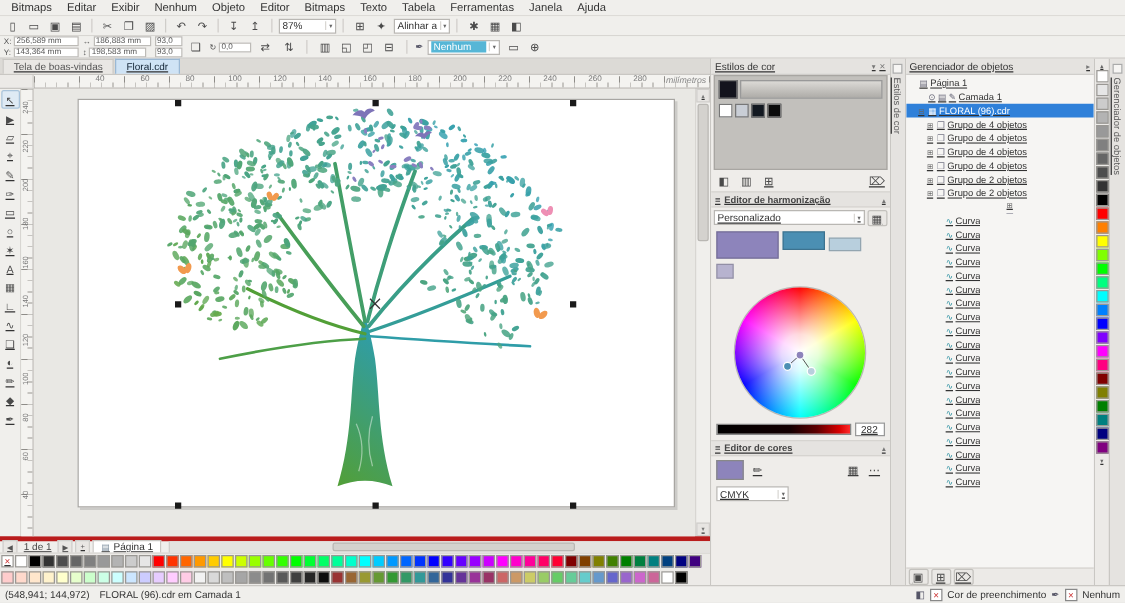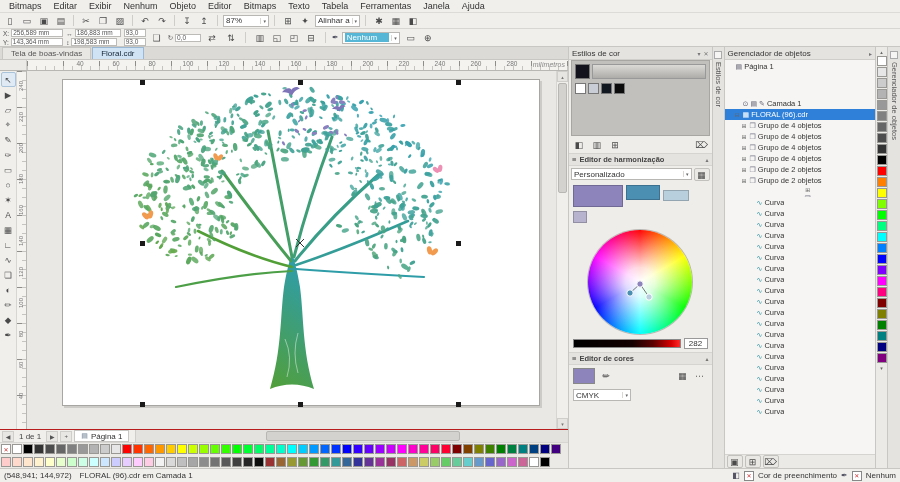--- a/index.html
+++ b/index.html
@@ -24,21 +24,21 @@
 .combo{display:flex;align-items:center;border:1px solid #b9b7b3;background:#fff;height:12px;font-size:8px;padding:0 2px;gap:2px;}
 .combo .arrow{font-size:5px;color:#666;border-left:1px solid #d9d7d3;padding-left:2px;}
 .propbar{height:18px;display:flex;align-items:center;background:#f0efec;border-bottom:1px solid #c9c7c3;padding:0 3px;gap:3px;font-size:6.5px;color:#555;}
 .stack{display:flex;flex-direction:column;justify-content:center;gap:1px;}
 .pfield{display:flex;align-items:center;gap:2px;}
 .pinput{background:#fff;border:1px solid #bdbbb7;height:8px;line-height:6px;font-size:6.5px;padding:0 1px;display:inline-flex;align-items:center;}
 .w58{width:52px;}.w46{width:46px;}.w22{width:22px;}.w26{width:26px;}
 .outline-val{color:#fff;padding:0 2px;flex:1;}
 
 
-.body{flex:1;display:flex;min-height:0;}
+.body{flex:1;display:flex;min-height:0;text-decoration:underline;}
 .left-col{width:568px;display:flex;flex-direction:column;}
 .right-col{width:332px;display:flex;border-left:1px solid #c9c7c3;min-height:0;}
 
 .tabbar{height:13px;display:flex;align-items:flex-end;background:#dcdad6;border-bottom:1px solid #c9c7c3;padding-left:2px;gap:1px;font-size:8px;}
 .dtab{padding:1px 8px;background:#e9e7e4;border:1px solid #c9c7c3;border-bottom:none;color:#555;}
 .dtab.active{background:#cfe3f5;color:#123;border-color:#9ab8d4;}
 
 .rulerrow{height:11px;display:flex;background:#f4f3f0;border-bottom:1px solid #b9b7b3;position:relative;}
 .ruler-corner{width:27px;border-right:1px solid #cfcdc9;background:#eceae7;}
 .ruler-h{flex:1;position:relative;overflow:hidden;
@@ -55,21 +55,21 @@
  background-image:repeating-linear-gradient(to bottom,#c6c4c0 0 1px,transparent 1px 9px),repeating-linear-gradient(to bottom,#8e8c88 0 1px,transparent 1px 36px);
  background-size:4px 100%,9px 100%;background-position:right top,right top;background-repeat:no-repeat;}
 .vlabel{position:absolute;left:-1px;width:10px;font-size:6px;color:#777;transform:rotate(-90deg);text-align:center;}
 .canvas{flex:1;position:relative;background:#e9e8e4;overflow:hidden;}
 .page{position:absolute;left:35px;top:8px;width:478px;height:327px;background:#fff;border:1px solid #a8a6a2;box-shadow:2px 2px 0 rgba(0,0,0,0.12);}
 .handle{position:absolute;width:5px;height:5px;background:#1a1a1a;z-index:5;}
 .vscroll{width:12px;background:#f0efec;border-left:1px solid #d8d6d2;display:flex;flex-direction:column;}
 .scroll-arrow{height:11px;display:flex;align-items:center;justify-content:center;font-size:5px;color:#777;background:#e7e5e2;border:1px solid #d0cecb;}
 .vthumb{margin:1px;height:110px;background:#d4d2ce;border:1px solid #b9b7b3;border-radius:2px;}
 
-.pagebar{height:13px;display:flex;align-items:center;background:#f0efec;border-top:1px solid #b91c1c;font-size:8px;gap:2px;padding-left:2px;}
+.pagebar{height:13px;display:flex;align-items:center;background:#f0efec;border-top:4px solid #b91c1c;font-size:8px;gap:2px;padding-left:2px;}
 .pgbtn{width:12px;height:11px;display:flex;align-items:center;justify-content:center;font-size:6px;color:#555;border:1px solid #d0cecb;background:#e9e7e4;}
 .pg-ind{padding:0 3px;color:#444;}
 .page-tab{padding:0 6px;background:#fff;border:1px solid #c9c7c3;height:12px;display:flex;align-items:center;gap:3px;font-size:8px;}
 .page-tab .ticon{font-size:7px;color:#789;}
 .hscroll{flex:1;align-self:stretch;margin-left:4px;background:#e4e2df;border-left:1px solid #d0cecb;position:relative;}
 .hthumb{position:absolute;left:30%;width:45%;top:1px;bottom:1px;background:#d4d2ce;border:1px solid #b9b7b3;border-radius:2px;}
 
 .palette-rows{height:26px;display:flex;flex-direction:column;background:#eceae7;border-top:1px solid #d8d6d2;justify-content:center;gap:1px;}
 .palette-row{height:12px;display:flex;align-items:center;padding-left:1px;}
 .swatch{width:10px;height:10px;border:1px solid #9a9894;margin-right:1px;flex:none;background:#fff;}
@@ -1190,21 +1190,21 @@
         <div class="docker-title">
           <span>Gerenciador de objetos</span>
           <span class="dock-mini">▸</span>
         </div>
         <div class="om-body">
             <div class="om-row" style="padding-left: 2px;">
               <span class="exp"></span>
               <span class="om-icon">▤</span>
               <span class="om-label">Página 1</span>
             </div>
-            <div class="om-row" style="padding-left: 9px; margin-top: 26px;">
+            <div class="om-row" style="padding-left: 9px;">
               <span class="exp"></span>
               <span class="om-icon">⊙</span>
               <span class="om-icon">▤</span>
               <span class="om-icon">✎</span>
               <span class="om-label">Camada 1</span>
             </div>
             <div class="om-row selected" style="padding-left: 9px;">
               <span class="exp">⊟</span>
               <span class="om-icon">▦</span>
               <span class="om-label">FLORAL (96).cdr</span>

